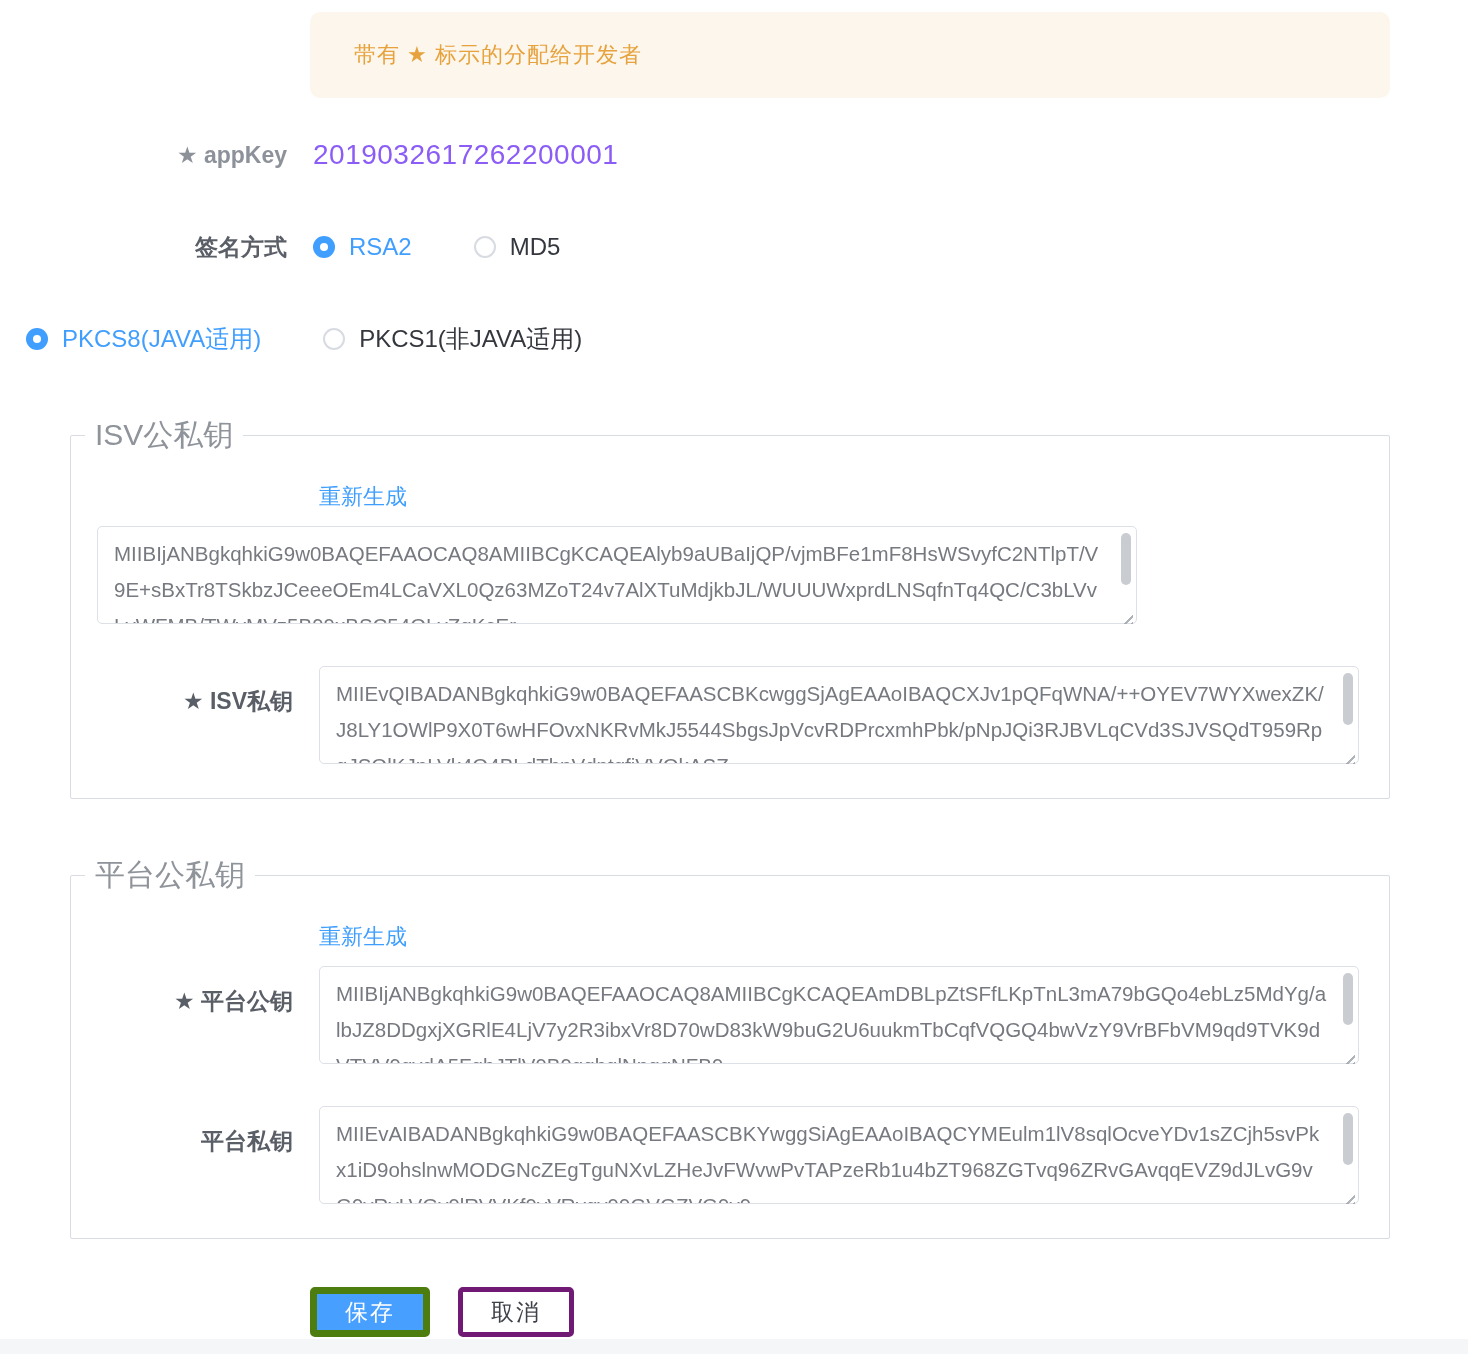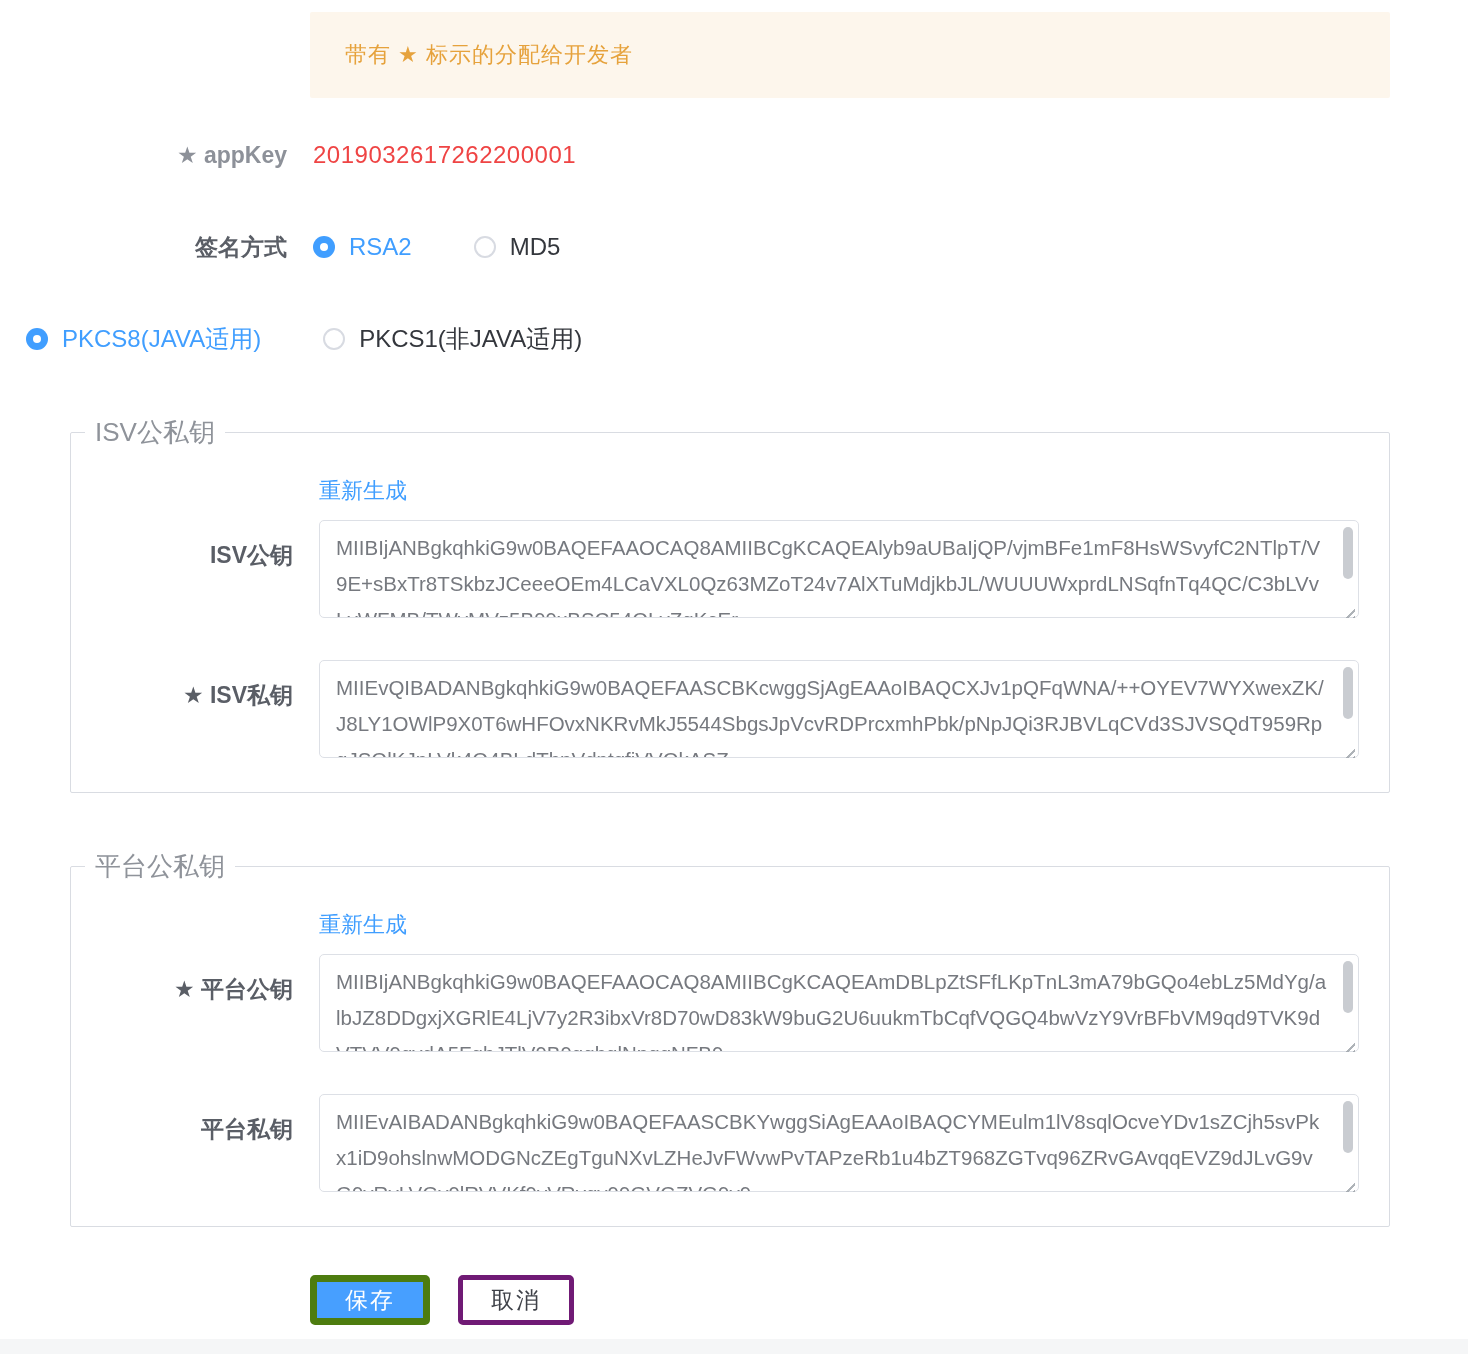--- a/index.html
+++ b/index.html
@@ -1,47 +1,47 @@
 <!DOCTYPE html>
 <html><head>
 <meta charset="utf-8">
 <style>
   * { margin:0; padding:0; box-sizing:border-box; }
   html,body { width:1468px; height:1354px; background:#ffffff; overflow:hidden;
               font-family:"Liberation Sans","DejaVu Sans",sans-serif; position:relative; }
 
   
   .banner { margin:12px 78px 0 310px; height:86px; background:#fdf6ec;
-            border-radius:2px; display:flex; align-items:center; padding-left:35px;
+            border-radius:10px; display:flex; align-items:center; padding-left:44px;
             color:#e6a23c; font-size:22px; letter-spacing:1px; }
 
   
   .row { display:flex; align-items:center; }
   .row-label { width:287px; text-align:right; font-weight:bold; font-size:23px;
                color:#5a5e66; flex-shrink:0; }
   .row-label.soft { color:#8d9199; }
   .row-content { margin-left:26px; display:flex; align-items:center; }
 
   .appkey-row { margin-top:37px; height:40px; }
-  .appkey-value { font-size:24px; color:#ef4444; letter-spacing:0.5px; }
+  .appkey-value { font-size:28px; color:#8b5cf6; letter-spacing:0.5px; }
 
   .radio-row { margin-top:52px; height:40px; }
   .radio-opt { display:flex; align-items:center; cursor:pointer; margin-right:62px; }
   .radio { width:22px; height:22px; border-radius:50%; position:relative; flex-shrink:0; }
   .radio.on { background:#409eff; }
   .radio.on::after { content:""; position:absolute; left:50%; top:50%; width:8px; height:8px;
                      margin:-4px 0 0 -4px; border-radius:50%; background:#ffffff; }
   .radio.off { background:#ffffff; border:2px solid #d8dbe2; }
   .radio-label { margin-left:14px; font-size:24px; font-weight:400; color:#34373d; }
   .radio-label.blue { color:#409eff; }
 
   
   fieldset { margin:56px 78px 0 70px; border:1px solid #d9dce2; border-radius:2px;
              padding:0 0 16px 0; }
-  legend { margin-left:14px; padding:0 10px; font-size:26px; color:#8f939a; }
+  legend { margin-left:14px; padding:0 10px; font-size:30px; color:#8f939a; }
   .regen { margin:26px 0 14px 248px; font-size:22px; color:#409eff; display:inline-block;
            cursor:pointer; }
   .field-row { display:flex; align-items:flex-start; margin-bottom:38px; }
   .field-row:last-child { margin-bottom:14px; }
   .field-label { width:222px; text-align:right; font-weight:bold; font-size:23px;
                  color:#5a5e66; flex-shrink:0; padding-top:20px; }
   .ta-wrap { position:relative; margin-left:26px; }
   textarea { width:1040px; height:98px; border:1px solid #dde0e6; border-radius:5px;
              padding:9px 30px 0 16px; font-family:"Liberation Sans","DejaVu Sans",sans-serif;
              font-size:20.5px; line-height:36px; color:#76797f; resize:none; overflow:hidden;
@@ -103,21 +103,20 @@
       <span class="radio-label">PKCS1(非JAVA适用)</span>
     </label>
   </div>
 </div>
 
 <fieldset>
   <legend>ISV公私钥</legend>
   <a class="regen">重新生成</a>
 
   <div class="field-row">
-    <div class="field-label">ISV公钥</div>
     <div class="ta-wrap">
       <textarea spellcheck="false" style="">MIIBIjANBgkqhkiG9w0BAQEFAAOCAQ8AMIIBCgKCAQEAlyb9aUBaIjQP/vjmBFe1mF8HsWSvyfC2NTlpT/V9E+sBxTr8TSkbzJCeeeOEm4LCaVXL0Qz63MZoT24v7AlXTuMdjkbJL/WUUUWxprdLNSqfnTq4QC/C3bLVvLvWFMB/TWvMVz5B99xBSC54QLvZqKcEr</textarea>
       <span class="fake-thumb"></span>
       <span class="resize-grip"></span>
     </div>
   </div>
 
   <div class="field-row">
     <div class="field-label">★ ISV私钥</div>
     <div class="ta-wrap">

